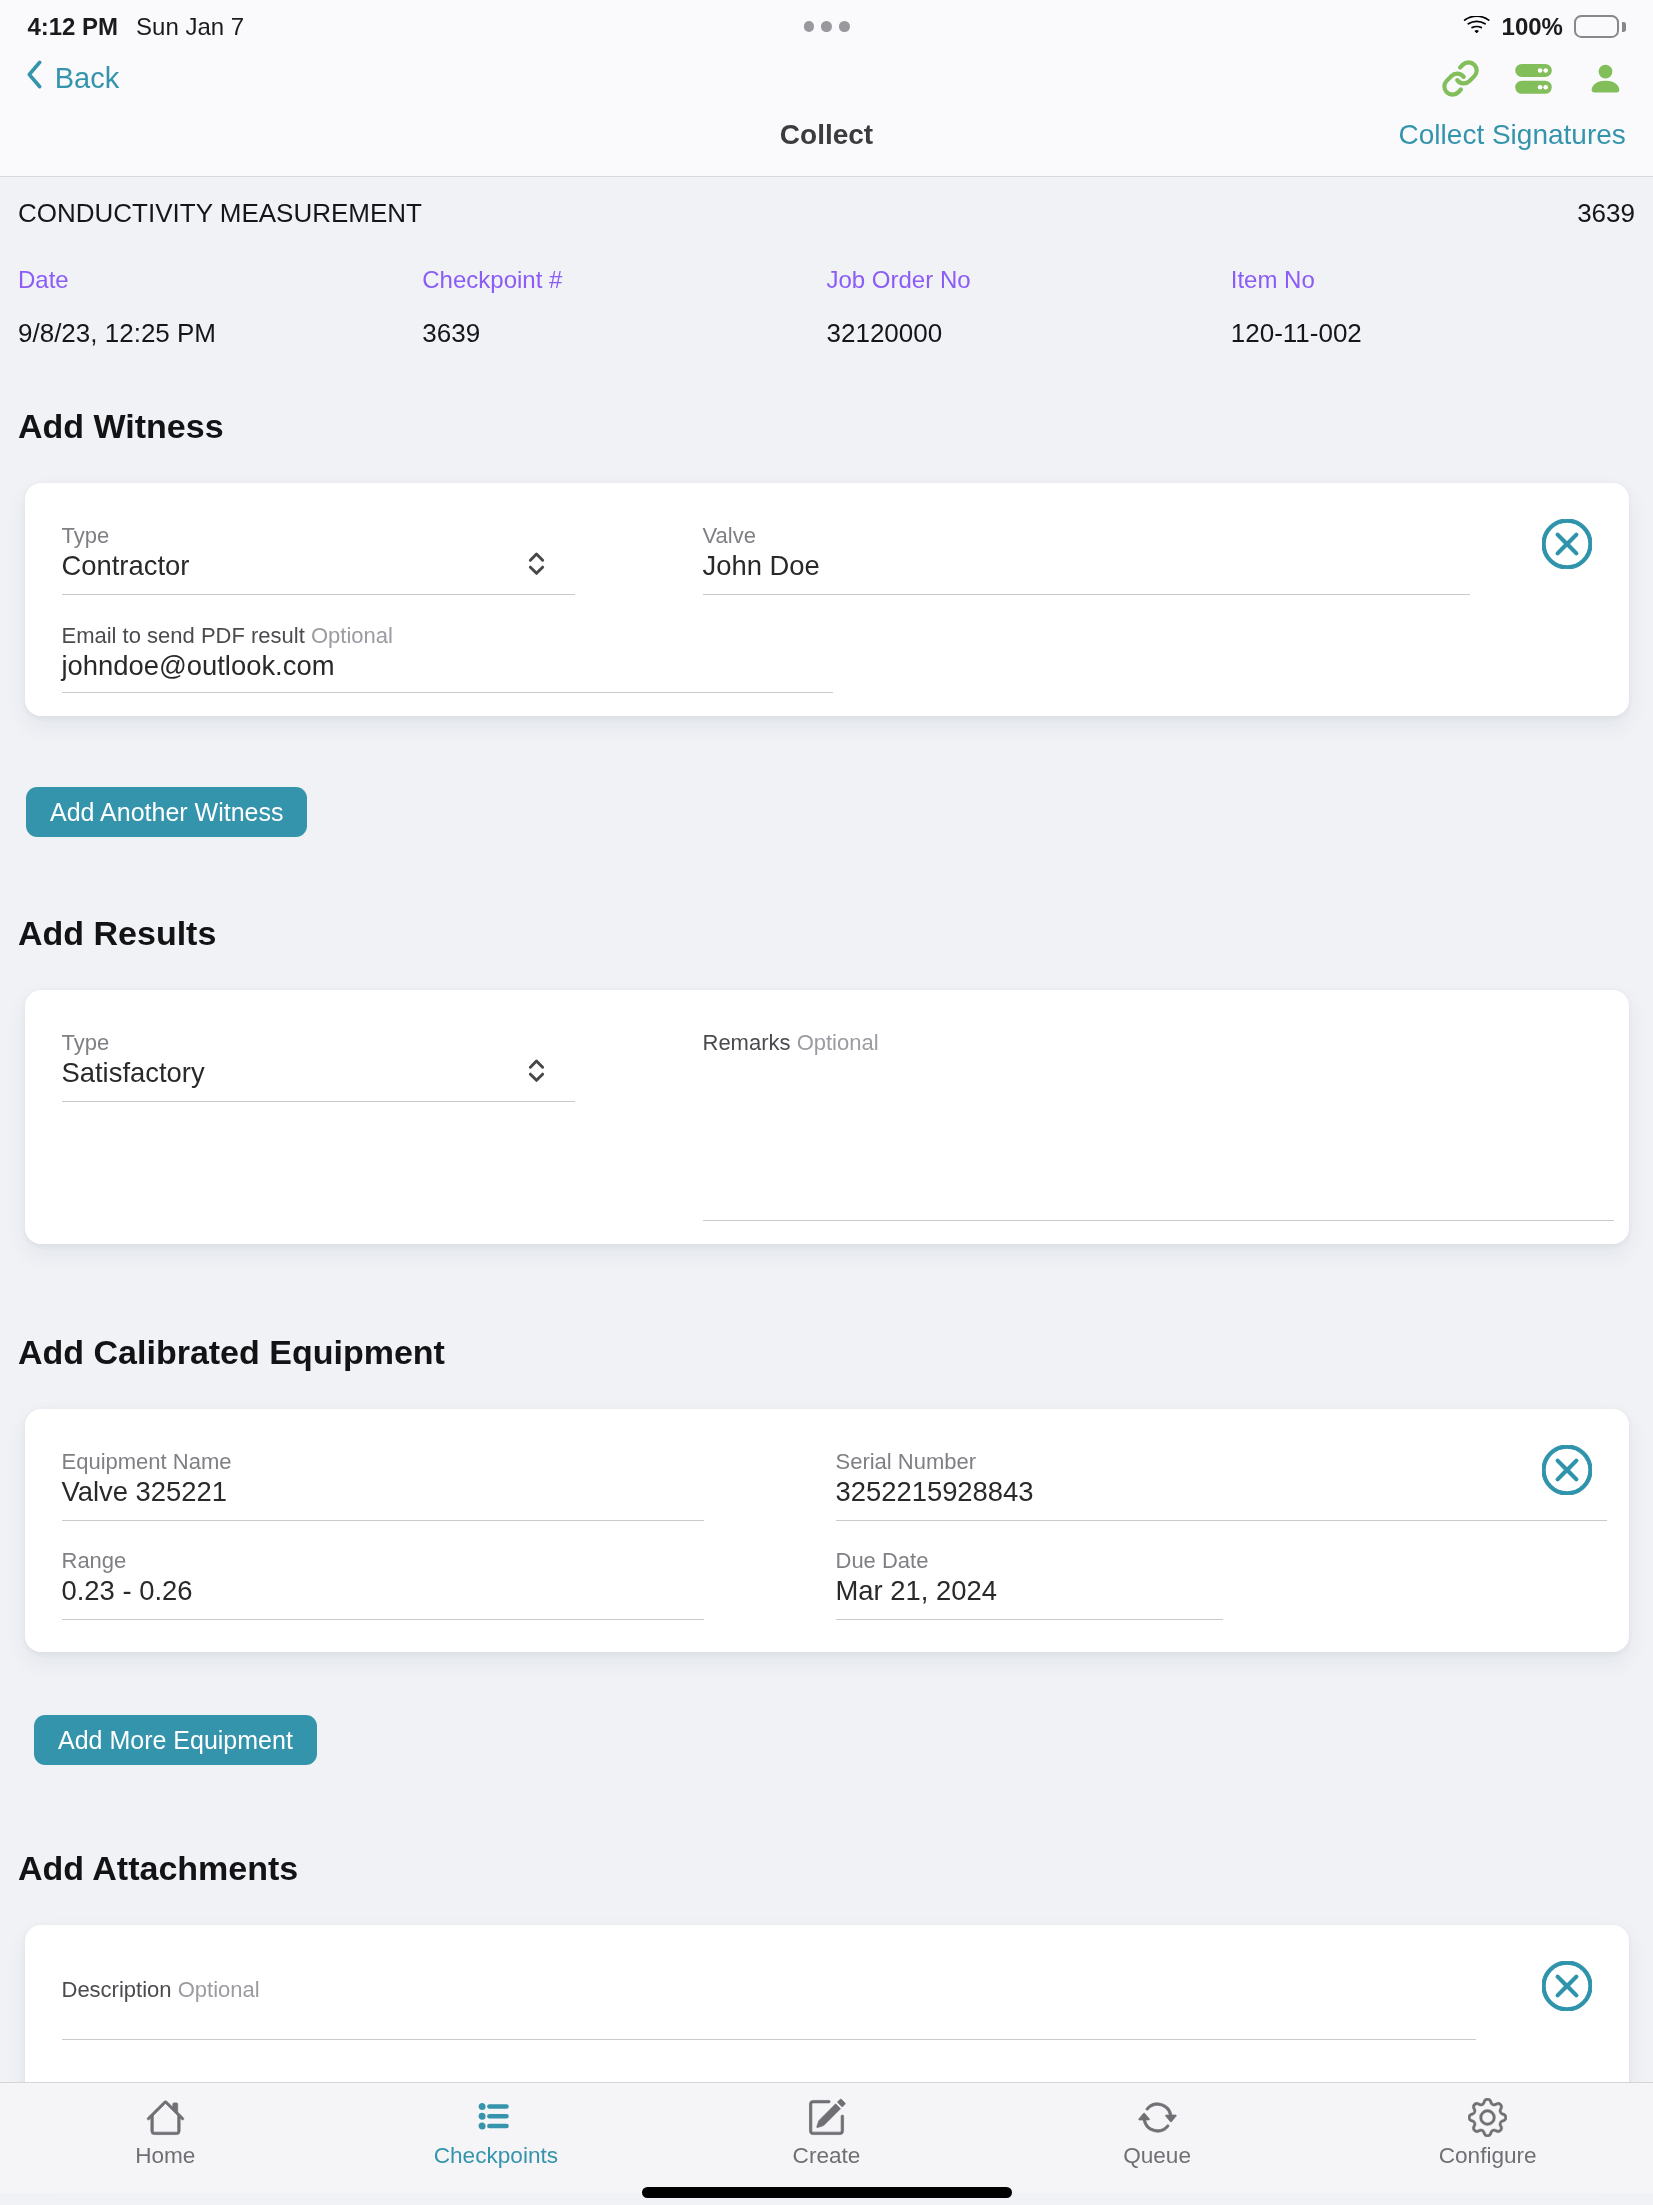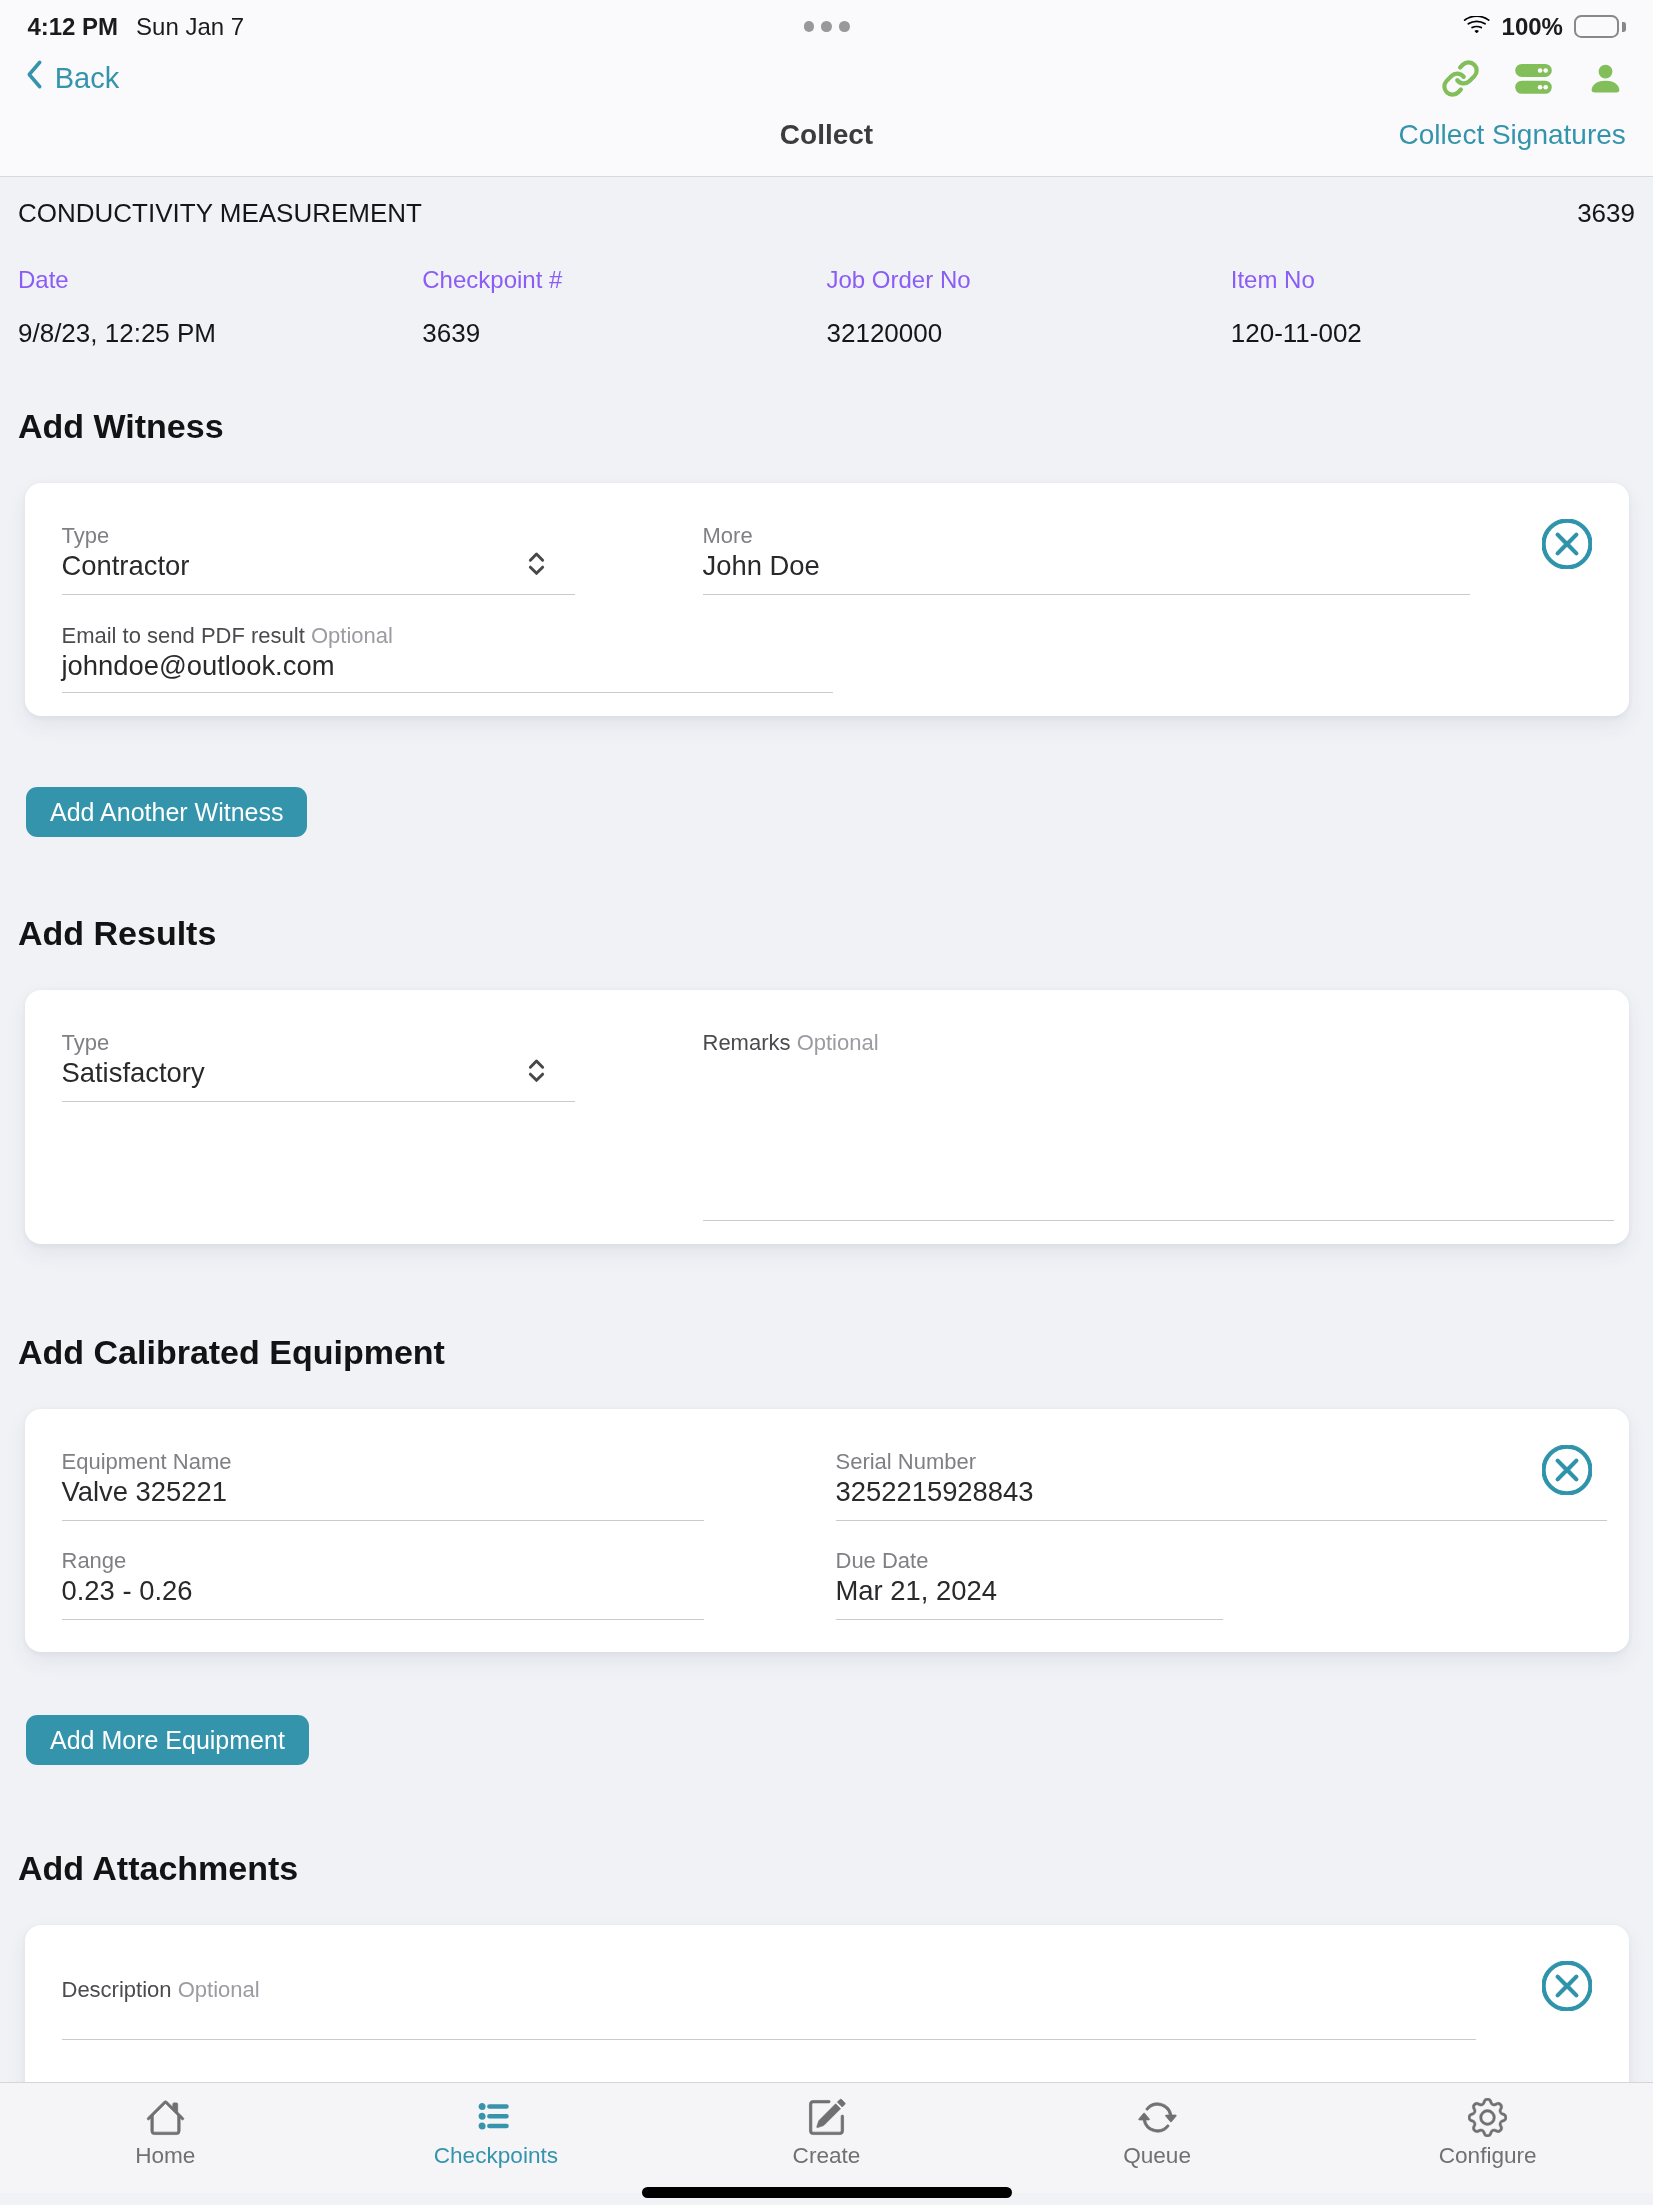--- a/index.html
+++ b/index.html
@@ -74,21 +74,21 @@
   .att-card { height:242px; padding-top:52px; }
   .desc-field { width:1414px; border-bottom:1.6px solid var(--line); }
   .desc-input { height:36px; }
   
   .teal-btn {
     display:inline-flex; align-items:center; height:50px; padding:0 24px;
     background:var(--teal); color:#fff; font-size:25px; font-weight:500;
     border:none; border-radius:11.3px; font-family:inherit; cursor:pointer;
   }
   .btn-witness { margin:71px 0 0 8px; }
-  .btn-equipment { margin:63px 0 0 8px; }
+  .btn-equipment { margin:63px 0 0 16px; }
   
   .tab-bar {
     position:absolute; left:0; right:0; bottom:12px; height:111px; z-index:10;
     background:#f5f5f8; border-top:0.8px solid #d4d4d9;
     display:flex; padding-top:14.5px;
   }
   .tab-item { flex:1; display:flex; flex-direction:column; align-items:center; gap:6.5px; color:#6f6f74; cursor:pointer; }
   .tab-item.active { color:var(--teal); }
   .tab-item svg { display:block; }
   .tab-label { font-size:22.6px; }
@@ -206,21 +206,21 @@
         <div class="f-label">Type</div>
         <div class="f-value">Contractor</div>
         <span class="stepper">
           <svg width="21" height="27.4" viewBox="0 0 24 30" fill="none" stroke="#48484a" stroke-width="3.4" stroke-linecap="round" stroke-linejoin="round">
               <path d="M5 11 L12 4 L19 11"></path>
               <path d="M5 19 L12 26 L19 19"></path>
             </svg>
         </span>
       </div>
       <div class="field">
-        <div class="f-label">More</div>
+        <div class="f-label">Valve</div>
         <div class="f-value">John Doe</div>
       </div>
     </div>
     <div class="field email-field">
       <div class="f-label dark"><span>Email to send PDF result</span> <span class="opt">Optional</span></div>
       <div class="f-value">johndoe@outlook.com</div>
     </div>
   </div>
 
   <button class="teal-btn btn-witness">Add Another Witness</button>

